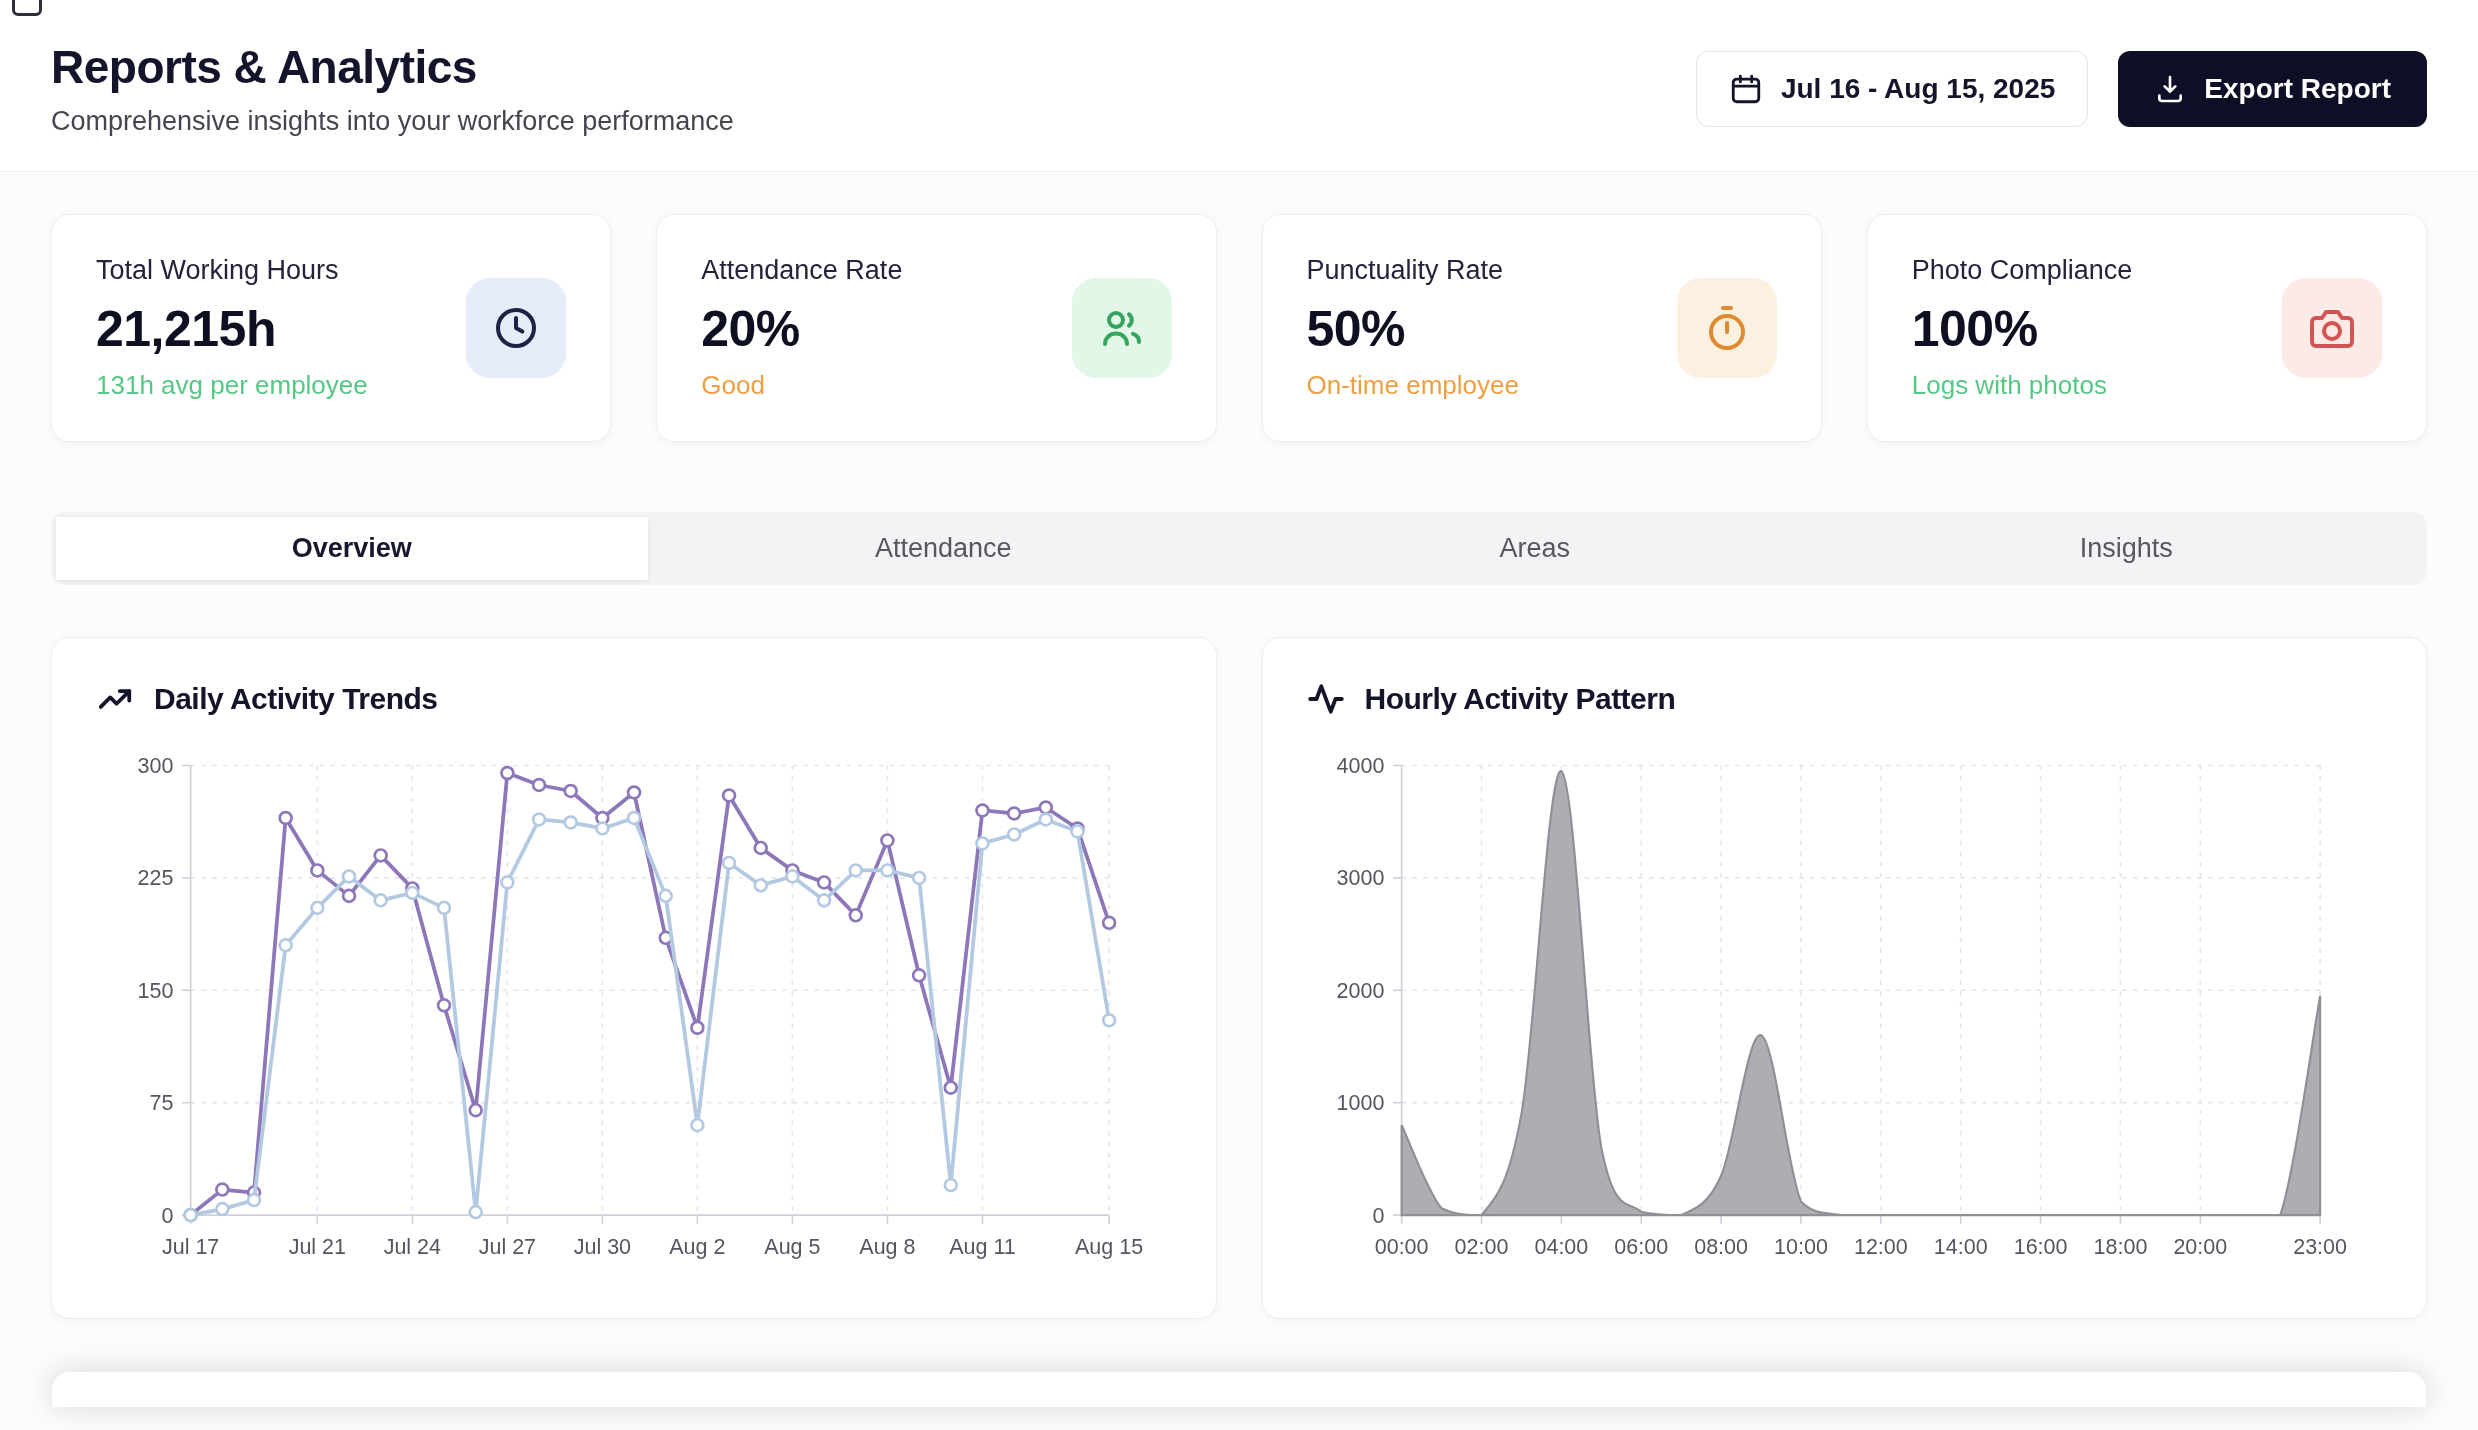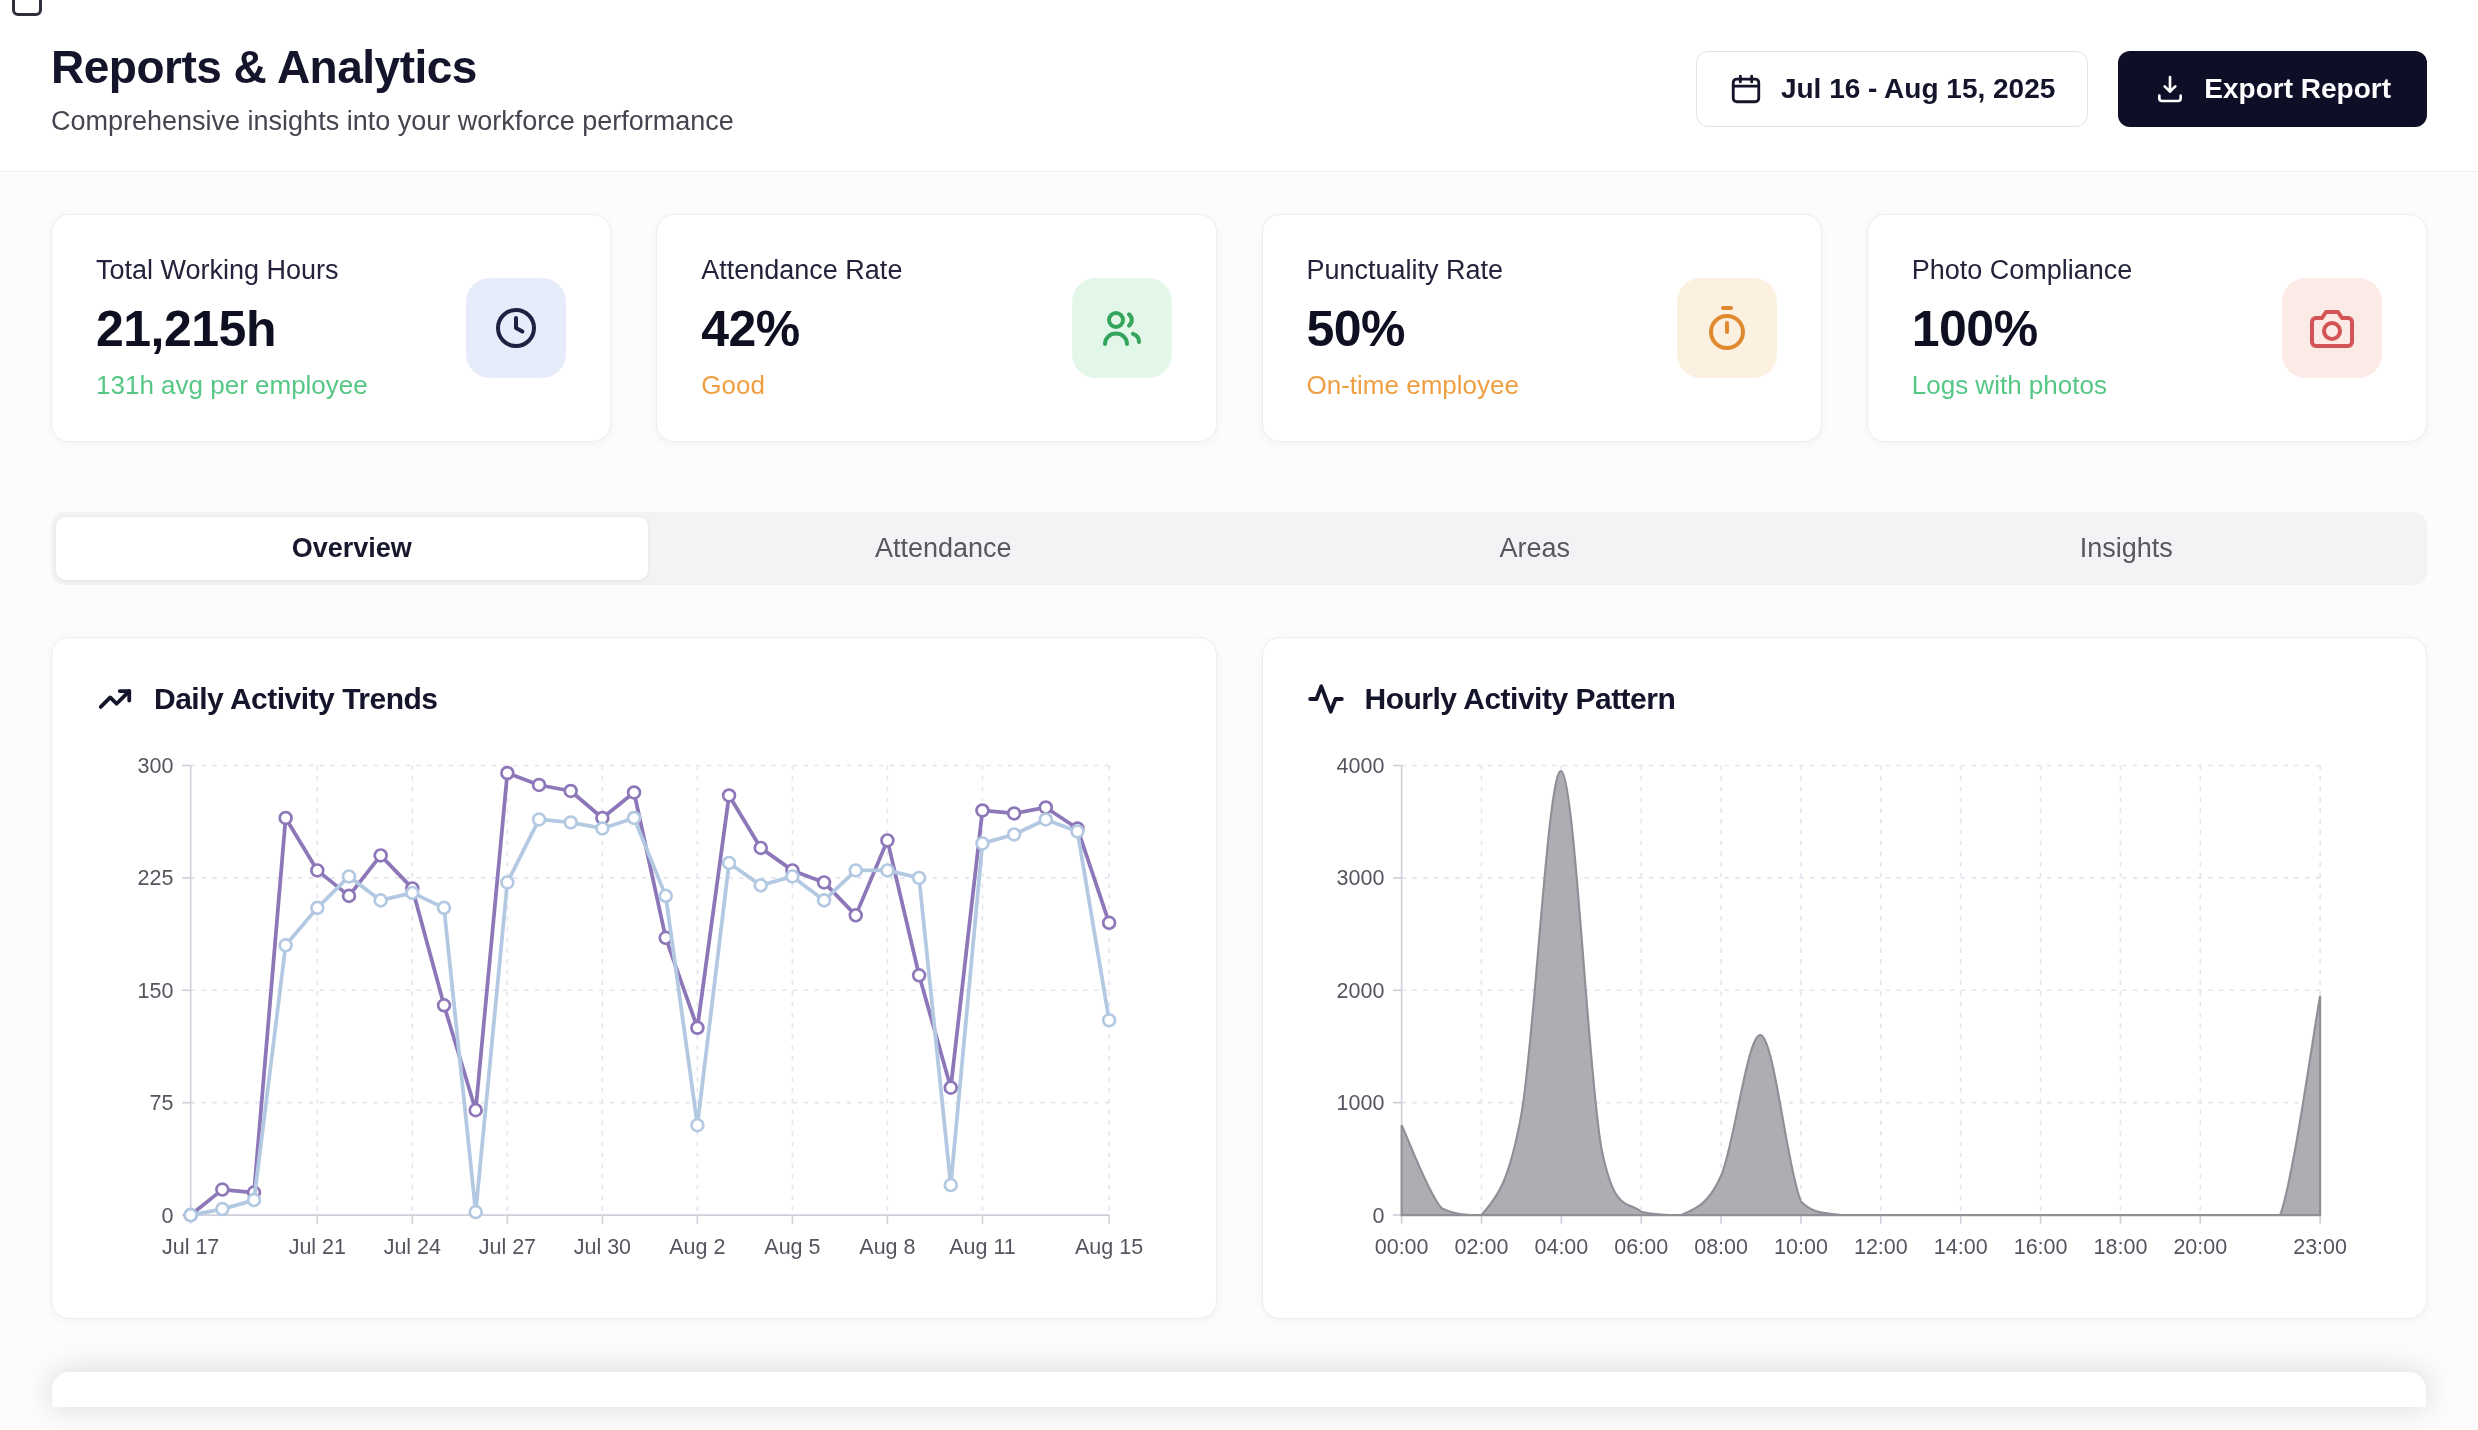--- a/index.html
+++ b/index.html
@@ -61,21 +61,21 @@
   }
   .icon-box svg { display: block; }
   
   .tabs {
     margin-top: 70px;
     background: #f3f3f6; border-radius: 14px; padding: 5px;
     display: flex;
   }
   .tab {
     flex: 1; text-align: center; padding: 16px 18px;
-    font-size: 27px; color: #57575f; border-radius: 10px; cursor: pointer;
+    font-size: 27px; color: #57575f; border-radius: 0; cursor: pointer;
   }
   .tab.active {
     background: #ffffff; color: #17172e; font-weight: 600;
     box-shadow: 0 1px 5px rgba(0,0,0,0.07);
   }
   
   .charts-grid {
     margin-top: 52px;
     display: grid; grid-template-columns: 1fr 1fr; gap: 45px;
   }
@@ -146,21 +146,21 @@
         <svg width="48" height="48" viewBox="0 0 24 24" fill="none" stroke="currentColor" stroke-width="2" stroke-linecap="round" stroke-linejoin="round">
             <circle cx="12" cy="12" r="9"></circle>
             <path d="M12 7v5l3.2 1.8"></path>
           </svg>
       </div>
     </div>
 
     <div class="stat-card">
       <div>
         <div class="stat-label">Attendance Rate</div>
-        <div class="stat-value">42%</div>
+        <div class="stat-value">20%</div>
         <div class="stat-sub" style="color: rgb(239, 159, 67);">Good</div>
       </div>
       <div class="icon-box" style="background: rgb(227, 247, 233); color: rgb(53, 164, 92);">
         <svg width="48" height="48" viewBox="0 0 24 24" fill="none" stroke="currentColor" stroke-width="2" stroke-linecap="round" stroke-linejoin="round">
             <circle cx="9" cy="8" r="3.5"></circle>
             <path d="M3.5 20c0-3.1 2.5-5.2 5.5-5.2s5.5 2.1 5.5 5.2"></path>
             <path d="M15.5 5.2a3.5 3.5 0 0 1 0 5.6"></path>
             <path d="M17.5 14.9c1.9.6 3 2.2 3 4.1"></path>
           </svg>
       </div>

